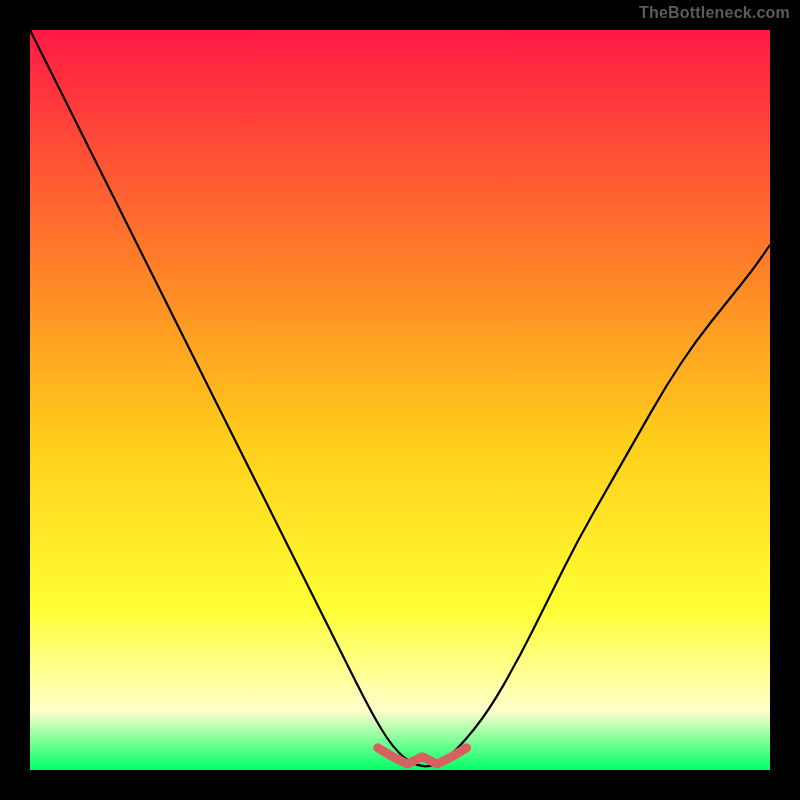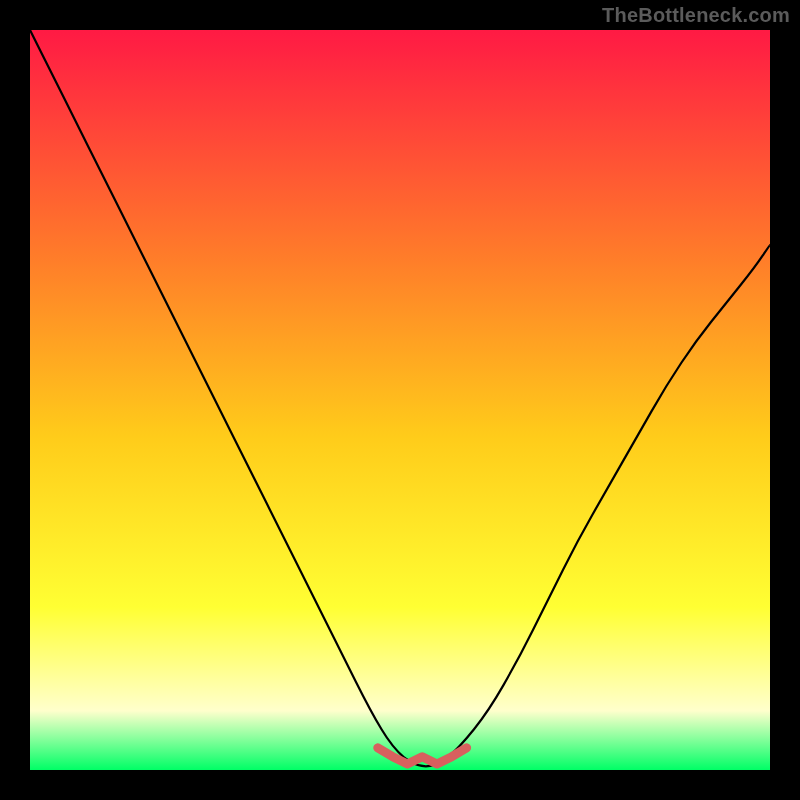--- a/index.html
+++ b/index.html
@@ -15,21 +15,21 @@
     position: relative;
     width: 800px;
     height: 800px;
     background: #000;
   }
   .watermark {
     position: absolute;
     top: 4px;
     right: 10px;
     color: #5b5b5b;
-    font-size: 20px;
+    font-size: 16px;
     font-weight: bold;
     letter-spacing: 0.2px;
     z-index: 20;
   }
   .plot-outer {
     position: absolute;
     left: 30px;
     top: 30px;
     width: 740px;
     height: 740px;

